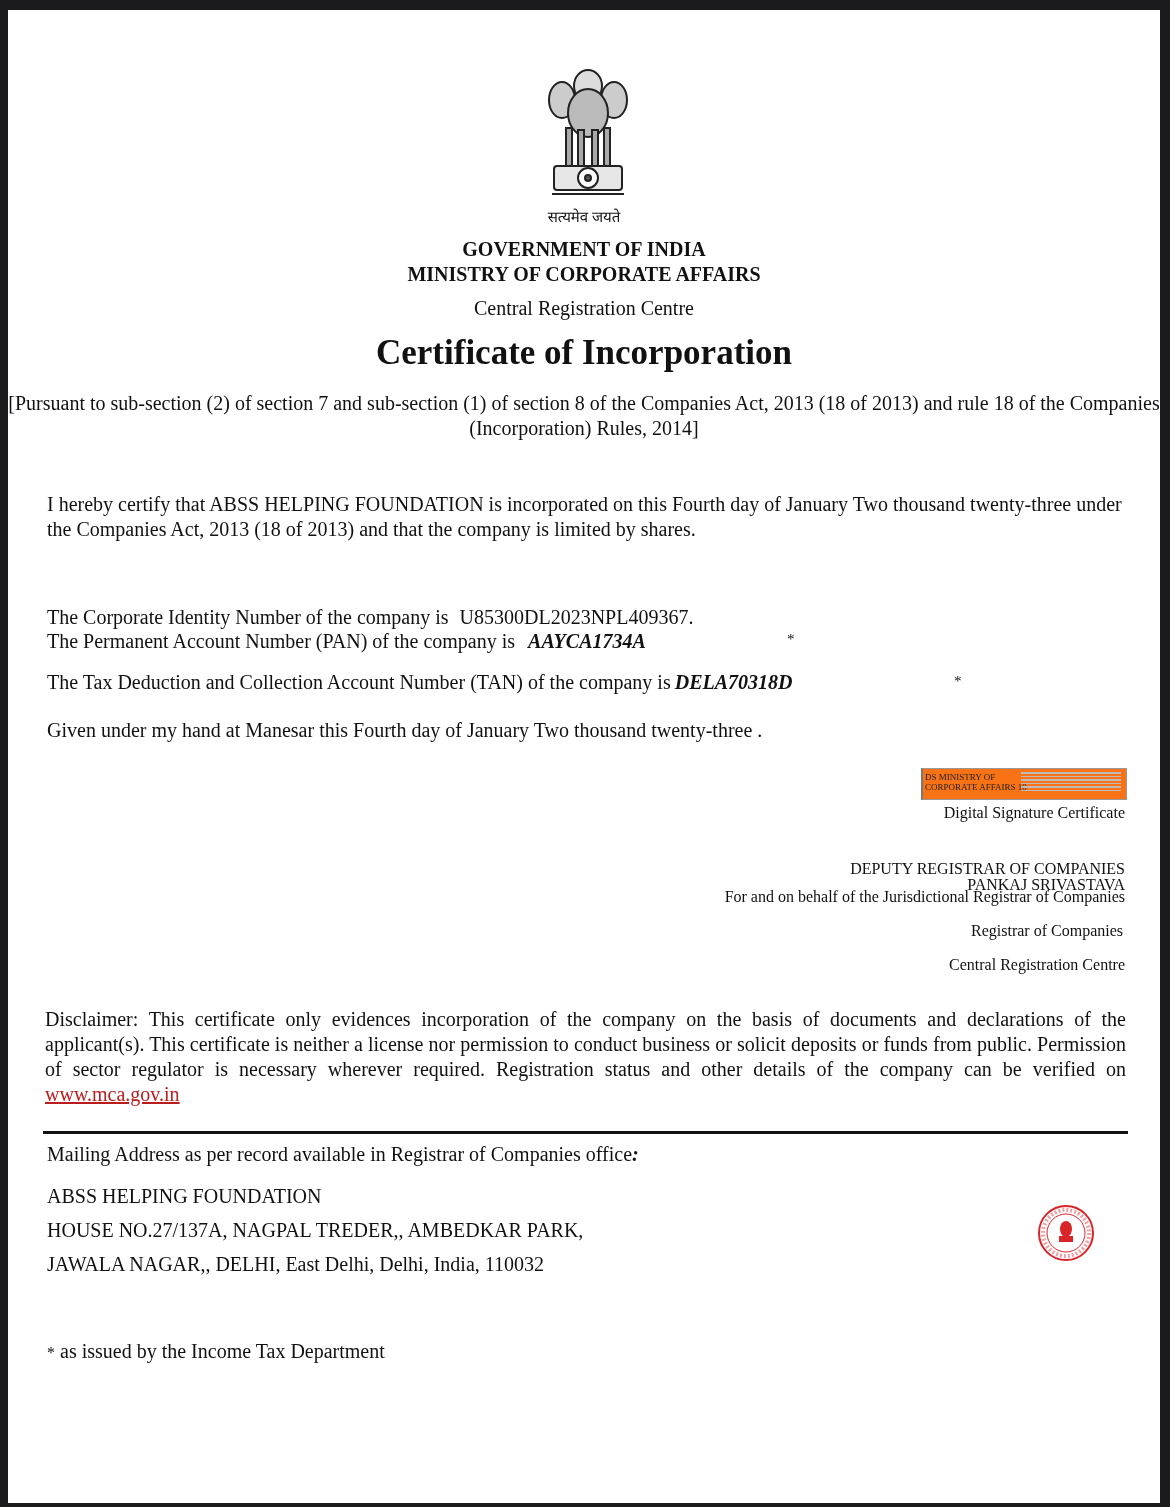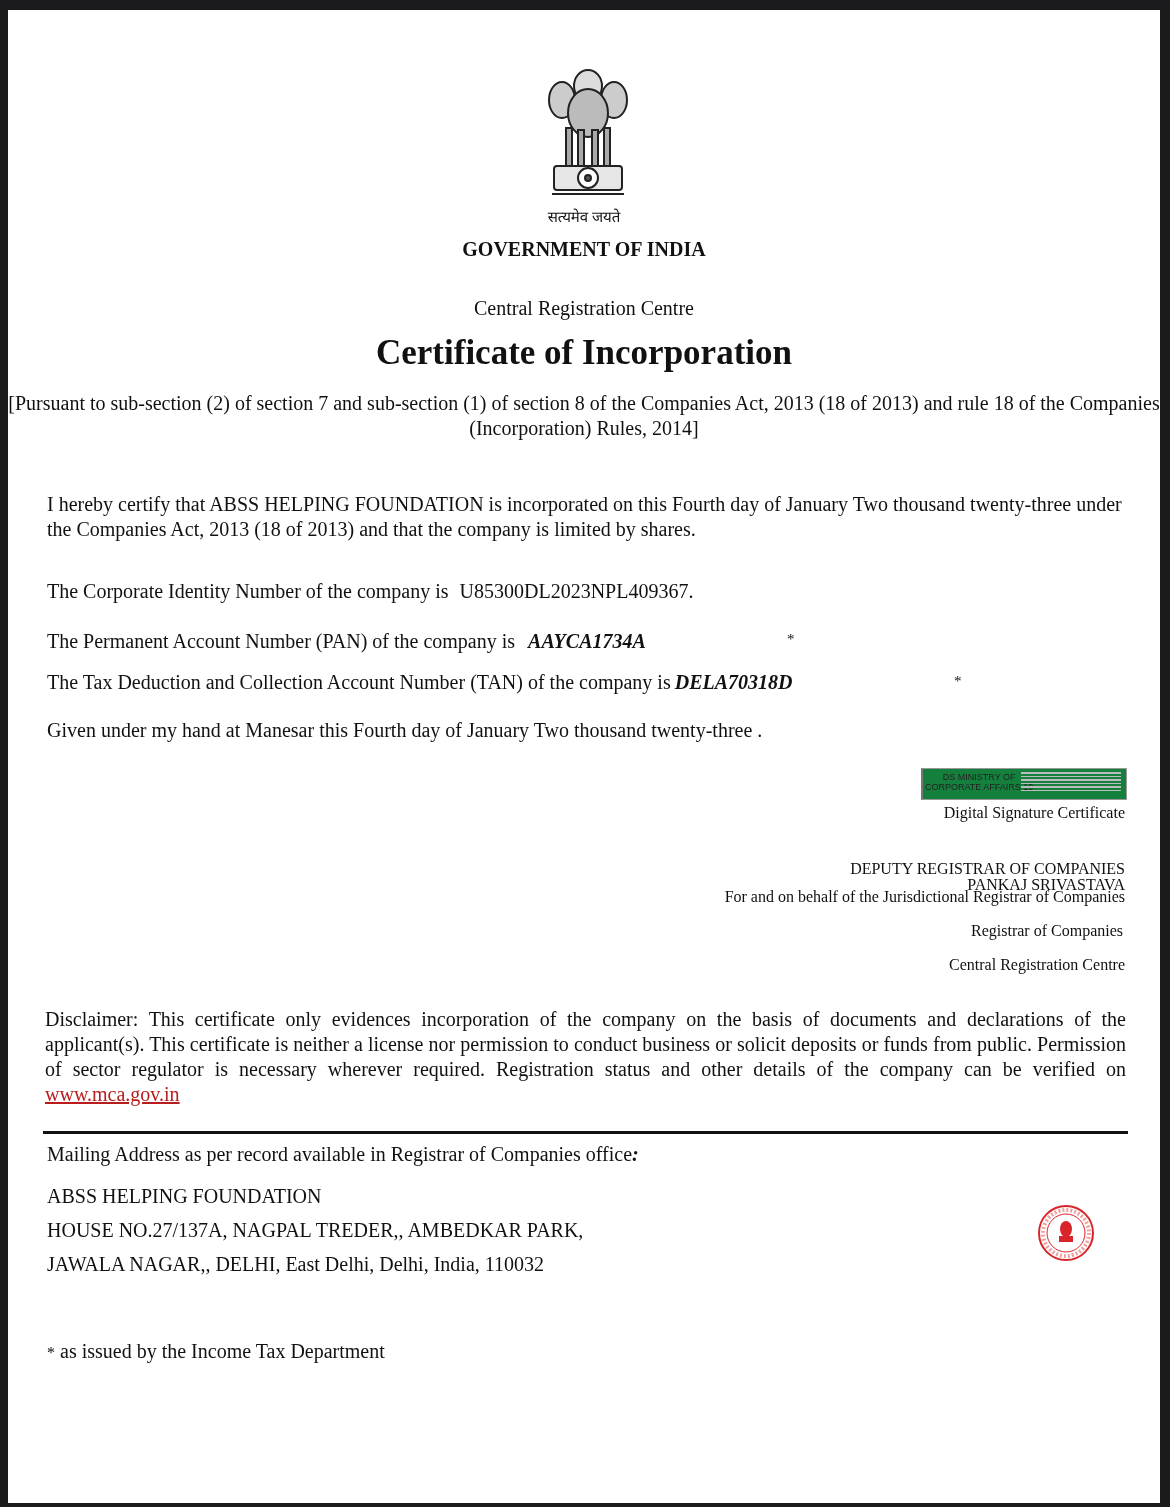--- a/index.html
+++ b/index.html
@@ -28,21 +28,21 @@
   .crc { top: 287px; font-size: 20px; }
   .title { top: 323px; font-size: 35px; font-weight: bold; }
   .pursuant { top: 381px; font-size: 20px; line-height: 25px; white-space: normal; }
   .para { left: 39px; font-size: 20px; }
   .certify { top: 482px; width: 1080px; line-height: 25px; white-space: normal; }
   .bold { font-weight: bold; font-style: italic; }
   .star { position: absolute; font-size: 15px; }
   .dsbox {
     position: absolute; left: 913px; top: 758px; width: 203px; height: 30px;
     border: 1px solid #999; border-left: 2px solid #777;
-    background: #15803d; font-family: Liberation Sans, sans-serif; text-align: center;
+    background: #f97316; font-family: Liberation Serif, serif;
   }
   .dsbox .dst { position: absolute; left: 2px; top: 3px; font-size: 9px; line-height: 10px; color: #222; }
   .dsbox .lines { position: absolute; left: 98px; top: 3px; width: 100px; }
   .dsbox .lines div { height: 1.5px; background: #bbb; margin-bottom: 2px; }
   .sig { right: 35px; font-size: 16px; text-align: right; }
   .disclaimer {
     left: 37px; top: 997px; width: 1081px; font-size: 20px; line-height: 25px;
     white-space: normal; text-align: justify;
   }
   .disclaimer a { color: #b91c1c; text-decoration: underline; }
@@ -66,27 +66,28 @@
       <rect x="66" y="70" width="6" height="38" fill="#aaa"></rect>
       <rect x="16" y="108" width="68" height="24" rx="3" fill="#e6e6e6"></rect>
       <circle cx="50" cy="120" r="10" fill="#fff"></circle>
       <circle cx="50" cy="120" r="3" fill="#555"></circle>
       <line x1="14" y1="136" x2="86" y2="136"></line>
     </g>
   </svg>
 
   <div class="abs center motto">सत्यमेव जयते</div>
   <div class="abs center gov">GOVERNMENT OF INDIA</div>
+  <div class="abs center ministry">MINISTRY OF CORPORATE AFFAIRS</div>
   <div class="abs center crc">Central Registration Centre</div>
   <div class="abs center title">Certificate of Incorporation</div>
   <div class="abs center pursuant">[Pursuant to sub-section (2) of section 7 and sub-section (1) of section 8 of the Companies Act, 2013 (18 of 2013) and rule 18 of the Companies (Incorporation) Rules, 2014]</div>
 
   <div class="abs para certify">I hereby certify that ABSS HELPING FOUNDATION is incorporated on this Fourth day of January Two thousand twenty-three under the Companies Act, 2013 (18 of 2013) and that the company is limited by shares.</div>
 
-  <div class="abs para" style="top:570px;">
+  <div class="abs para" style="top:596px;">
     <span>The Corporate Identity Number of the company is</span>
     <span style="margin-left:6px;">U85300DL2023NPL409367.</span>
   </div>
 
   <div class="abs para" style="top:620px;">
     <span>The Permanent Account Number (PAN) of the company is</span>
     <span class="bold" style="margin-left:8px;">AAYCA1734A</span>
   </div>
   <span class="star" style="left:779px; top:621px;">*</span>
 

